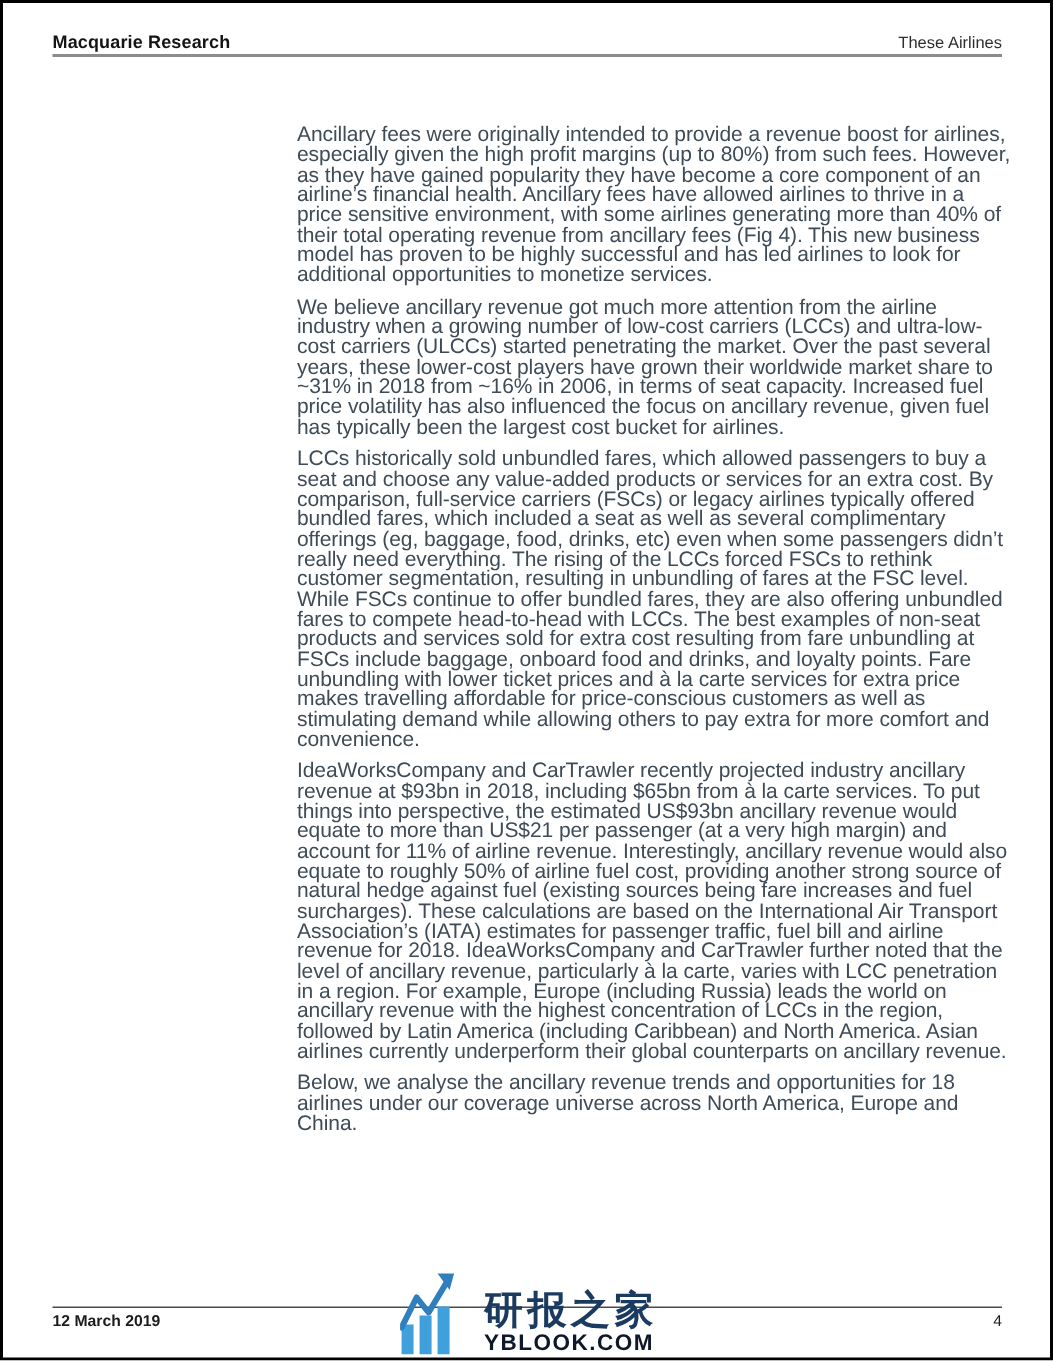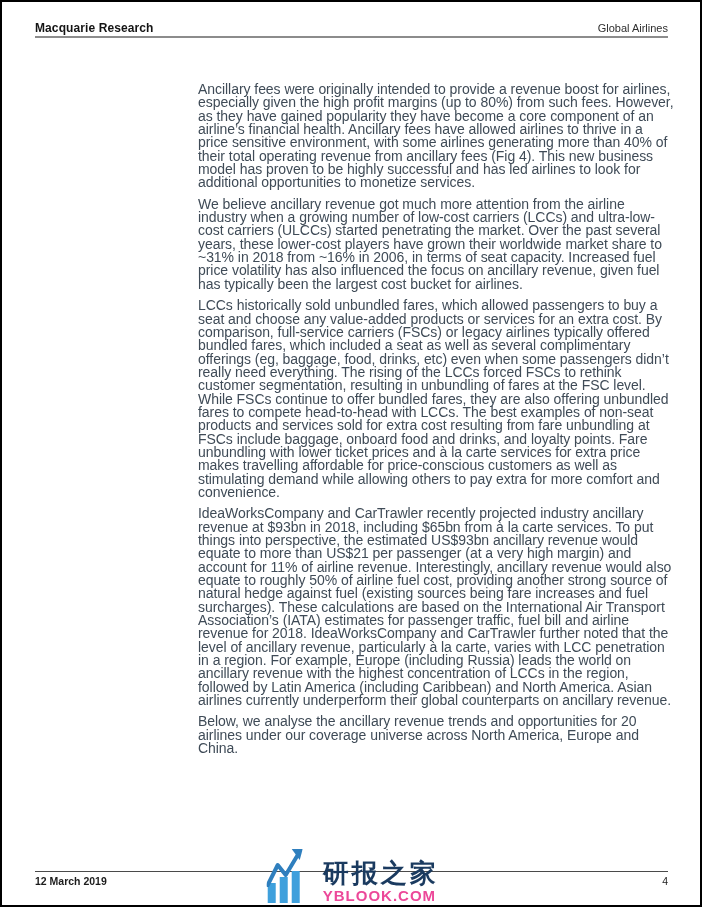--- a/index.html
+++ b/index.html
@@ -112,43 +112,43 @@
   .wm-cn {
     font-size: 26px;
     font-weight: 700;
     color: #1a3a5f;
     letter-spacing: 3px;
     white-space: nowrap;
   }
   .wm-en {
     font-size: 15px;
     font-weight: 700;
-    color: #ec4899;
+    color: #0f172a;
     letter-spacing: 1px;
     margin-top: 2px;
     white-space: nowrap;
   }
 </style>
 </head>
 <body>
 
 <div class="page">
 
   <div class="header">
     <span class="h-left">Macquarie Research</span>
-    <span class="h-right">Global Airlines</span>
+    <span class="h-right">These Airlines</span>
   </div>
   <div class="header-rule"></div>
 
   <div class="content">
     <p>Ancillary fees were originally intended to provide a revenue boost for airlines, especially given the high profit margins (up to 80%) from such fees. However, as they have gained popularity they have become a core component of an airline’s financial health. Ancillary fees have allowed airlines to thrive in a price sensitive environment, with some airlines generating more than 40% of their total operating revenue from ancillary fees (Fig 4). This new business model has proven to be highly successful and has led airlines to look for additional opportunities to monetize services.</p>
     <p>We believe ancillary revenue got much more attention from the airline industry when a growing number of low-cost carriers (LCCs) and ultra-low-cost carriers (ULCCs) started penetrating the market. Over the past several years, these lower-cost players have grown their worldwide market share to ~31% in 2018 from ~16% in 2006, in terms of seat capacity. Increased fuel price volatility has also influenced the focus on ancillary revenue, given fuel has typically been the largest cost bucket for airlines.</p>
     <p>LCCs historically sold unbundled fares, which allowed passengers to buy a seat and choose any value-added products or services for an extra cost. By comparison, full-service carriers (FSCs) or legacy airlines typically offered bundled fares, which included a seat as well as several complimentary offerings (eg, baggage, food, drinks, etc) even when some passengers didn’t really need everything. The rising of the LCCs forced FSCs to rethink customer segmentation, resulting in unbundling of fares at the FSC level. While FSCs continue to offer bundled fares, they are also offering unbundled fares to compete head-to-head with LCCs. The best examples of non-seat products and services sold for extra cost resulting from fare unbundling at FSCs include baggage, onboard food and drinks, and loyalty points. Fare unbundling with lower ticket prices and à la carte services for extra price makes travelling affordable for price-conscious customers as well as stimulating demand while allowing others to pay extra for more comfort and convenience.</p>
     <p>IdeaWorksCompany and CarTrawler recently projected industry ancillary revenue at $93bn in 2018, including $65bn from à la carte services. To put things into perspective, the estimated US$93bn ancillary revenue would equate to more than US$21 per passenger (at a very high margin) and account for 11% of airline revenue. Interestingly, ancillary revenue would also equate to roughly 50% of airline fuel cost, providing another strong source of natural hedge against fuel (existing sources being fare increases and fuel surcharges). These calculations are based on the International Air Transport Association’s (IATA) estimates for passenger traffic, fuel bill and airline revenue for 2018. IdeaWorksCompany and CarTrawler further noted that the level of ancillary revenue, particularly à la carte, varies with LCC penetration in a region. For example, Europe (including Russia) leads the world on ancillary revenue with the highest concentration of LCCs in the region, followed by Latin America (including Caribbean) and North America. Asian airlines currently underperform their global counterparts on ancillary revenue.</p>
-    <p>Below, we analyse the ancillary revenue trends and opportunities for 20 airlines under our coverage universe across North America, Europe and China.</p>
+    <p>Below, we analyse the ancillary revenue trends and opportunities for 18 airlines under our coverage universe across North America, Europe and China.</p>
   </div>
 
   <div class="footer-rule"></div>
   <span class="f-date">12 March 2019</span>
   <span class="f-page">4</span>
 
   <div class="watermark">
     <span class="wm-icon-box">
       <svg width="36" height="56" viewBox="0 0 36 56" xmlns="http://www.w3.org/2000/svg">
         <rect x="1" y="36" width="8" height="20" fill="#3fa0dc"></rect>

